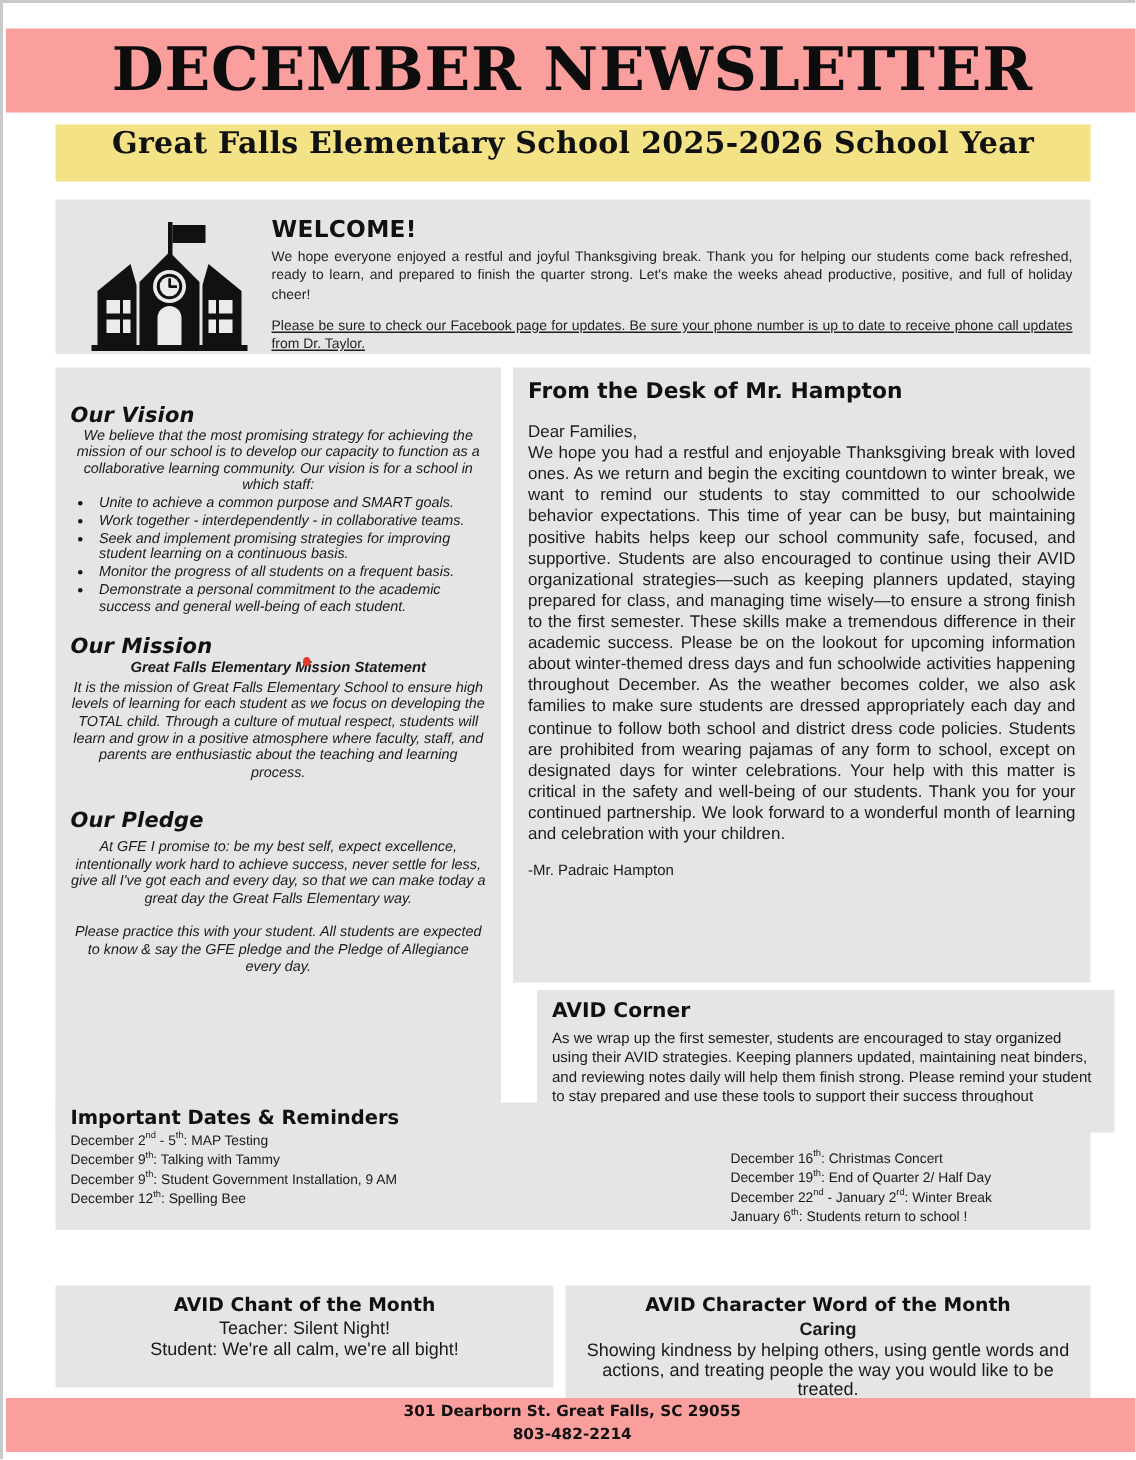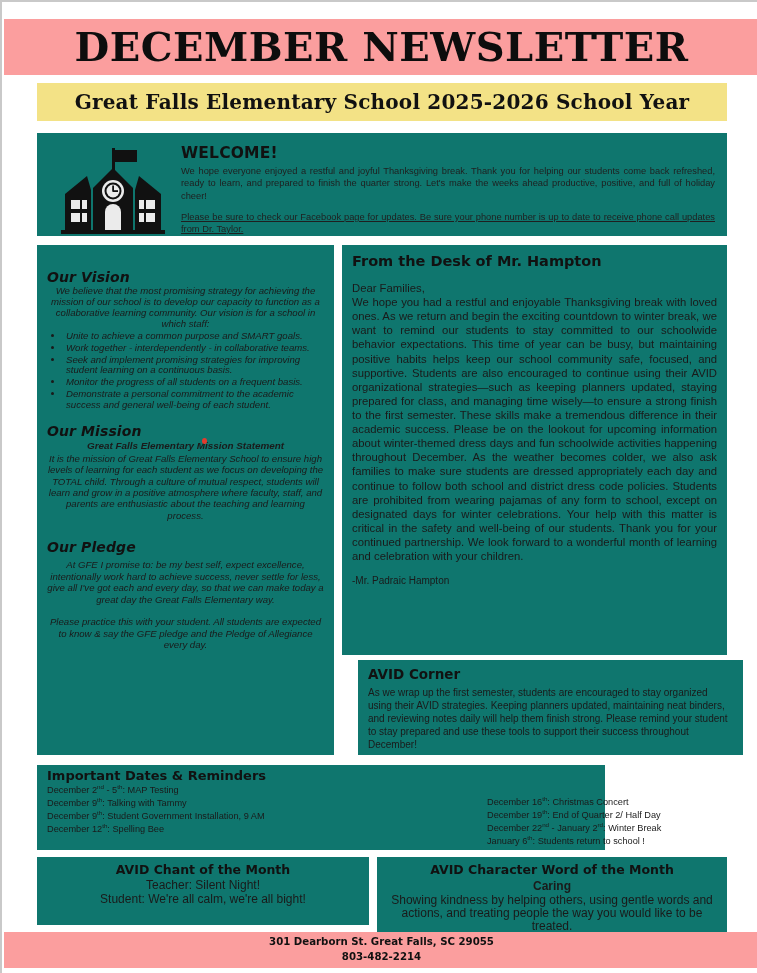--- a/index.html
+++ b/index.html
@@ -48,36 +48,36 @@
     white-space: nowrap;
   }
   .subtitle-band {
     position: absolute;
     left: 35px;
     top: 81px;
     width: 690px;
     height: 38px;
     background: #f3e286;
     display: flex;
-    align-items: center;
+    align-items: flex-start;
     justify-content: center;
   }
   .subtitle-band .subtitle-text {
     font-family: "DejaVu Serif", serif;
     font-weight: bold;
     font-size: 20px;
     color: #111;
     white-space: nowrap;
     letter-spacing: 0.2px;
   }
 
   
   .panel {
     position: absolute;
-    background: #0f766e;
+    background: #e5e5e5;
     box-sizing: border-box;
   }
 
   
   #welcome-panel {
     left: 35px;
     top: 131px;
     width: 690px;
     height: 103px;
     padding: 9px 12px 8px 12px;
@@ -242,22 +242,22 @@
   }
   .avid-body {
     font-size: 10px;
     line-height: 1.3;
     margin: 0;
   }
 
   
   #dates-panel {
     left: 35px;
-    top: 763px;
-    width: 568px;
+    top: 733px;
+    width: 690px;
     height: 85px;
     padding: 3px 10px 4px 10px;
   }
   .dates-head {
     font-family: "DejaVu Sans", sans-serif;
     font-weight: bold;
     font-size: 13px;
     margin: 0 0 1px 0;
     color: #111;
   }

